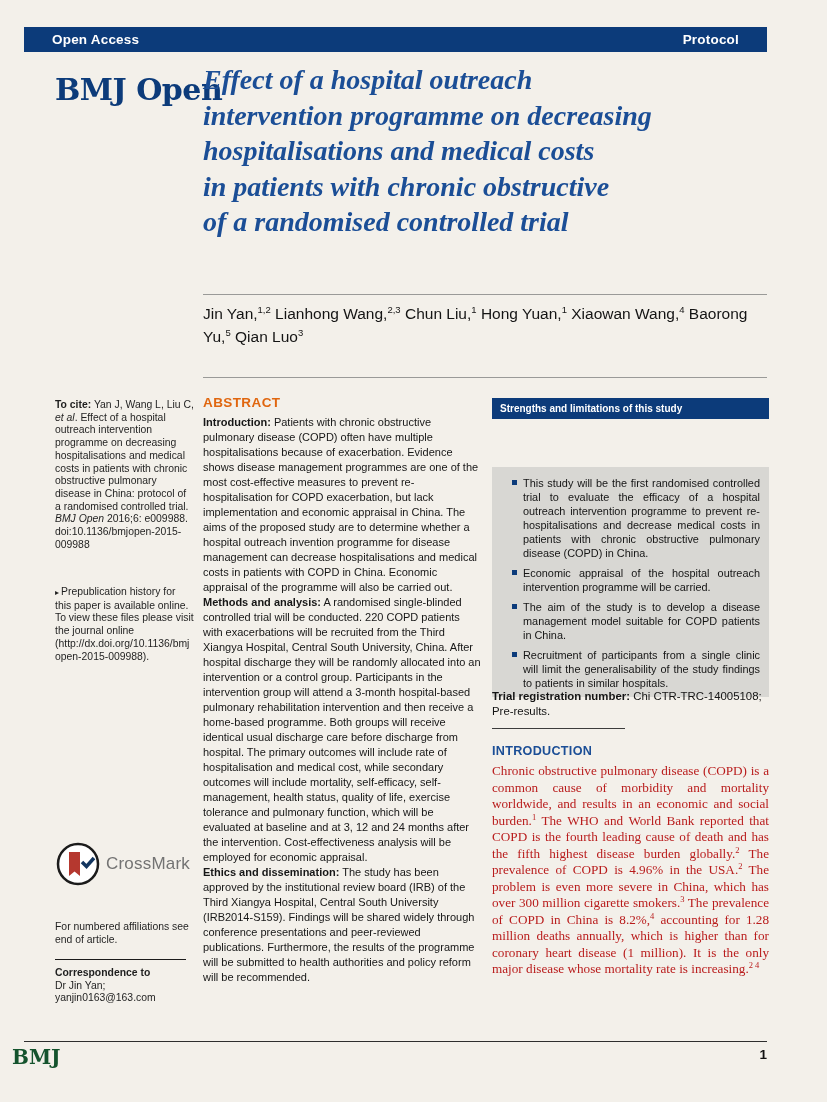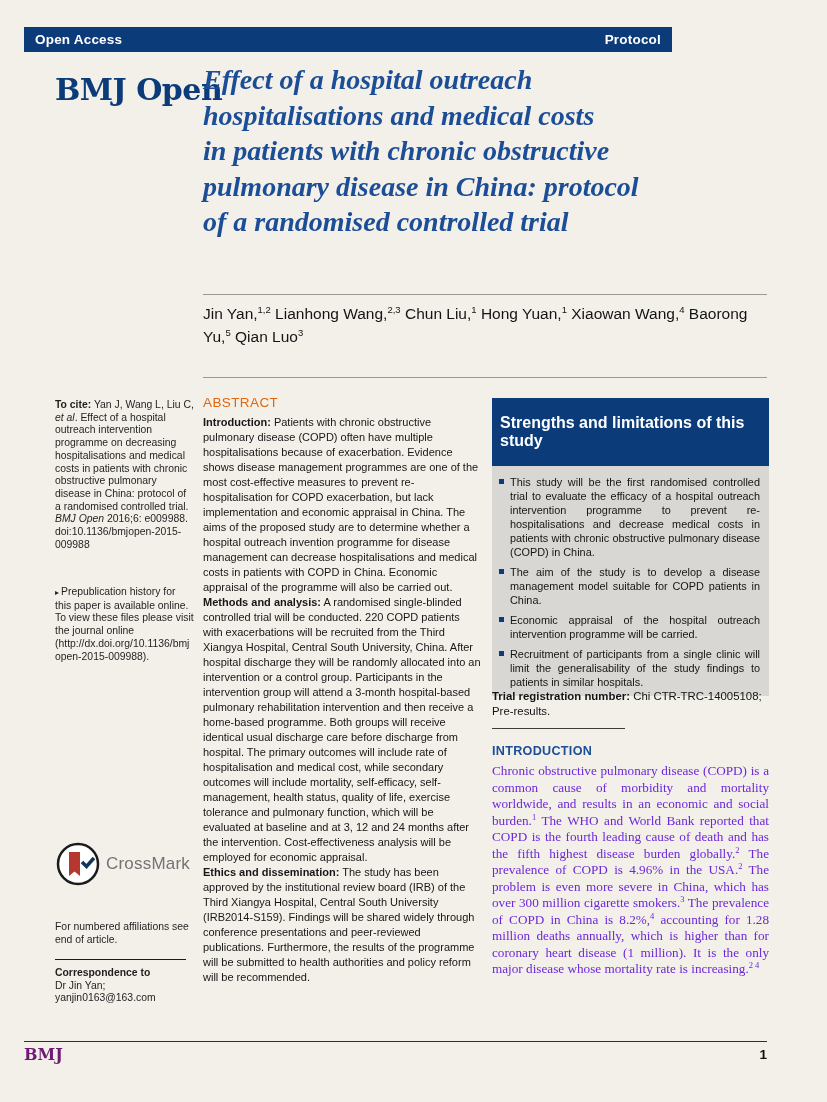--- a/index.html
+++ b/index.html
@@ -1,20 +1,20 @@
 <!DOCTYPE html>
 <html><head>
 <meta charset="utf-8">
 <style>
   html,body{margin:0;padding:0;}
   body{background:#efece6;font-family:"Liberation Sans",sans-serif;}
   .page{position:relative;width:827px;height:1102px;background:#f3f0ea;overflow:hidden;color:#1b1b1b;}
 
-  .topbar{position:absolute;left:24px;top:27px;width:648px;height:25px;background:#0c3b7a;color:#fff;
-    display:flex;align-items:center;justify-content:space-between;padding:0 11px;box-sizing:border-box;
+  .topbar{position:absolute;left:24px;top:27px;width:743px;height:25px;background:#0c3b7a;color:#fff;
+    display:flex;align-items:center;justify-content:space-between;padding:0 28px;box-sizing:border-box;
     font-size:13.5px;font-weight:bold;letter-spacing:.2px;}
 
   .logo{position:absolute;left:55px;top:72px;font-family:"DejaVu Serif",serif;font-weight:bold;
     font-size:30px;letter-spacing:-.5px;color:#0c3b7a;}
 
   .title{position:absolute;left:203px;top:62px;width:572px;margin:0;font-family:"Liberation Serif",serif;
     font-weight:bold;font-size:28px;line-height:35.5px;color:#1b4e96;}
   .title span{display:block;font-style:italic;}
 
   .rule-a{position:absolute;left:203px;top:294px;width:564px;border-top:1px solid #9a9a98;}
@@ -30,61 +30,61 @@
   .prepub{top:586px;}
   .marker{font-size:8px;margin-right:2px;}
   .dates{top:683px;}
   .crossmark{position:absolute;top:841px;left:0;display:flex;align-items:center;gap:5px;}
   .cm-text{font-size:17px;color:#737373;letter-spacing:.2px;}
   .affil{top:921px;}
   .corr-rule{position:absolute;top:959px;left:0;width:131px;border-top:1.5px solid #1b1b1b;}
   .corr{top:967px;}
 
   .abstract-col{position:absolute;left:203px;top:395px;width:279px;}
-  .abstract-head{margin:0 0 5px 0;color:#e0660f;font-size:13.5px;font-weight:normal;letter-spacing:.4px;}
+  .abstract-head{margin:0 0 5px 0;color:#e0660f;font-size:13.5px;font-weight:bold;letter-spacing:.4px;}
   .abs-p{margin:0;font-size:11px;line-height:15px;color:#161616;}
 
   .strengths{position:absolute;left:492px;top:398px;width:277px;}
-  .str-head{background:#0c3b7a;color:#fff;font-size:16px;font-weight:bold;padding:16px 8px;}
-  .str-body{background:#d8d7d3;padding:9px 9px 7px 7px;}
+  .str-head{background:#0c3b7a;color:#fff;font-size:10px;font-weight:bold;padding:5px 8px;}
+  .str-body{background:#d8d7d3;padding:9px 9px 7px 20px;margin-top:48px;}
   .str-item{display:flex;gap:6px;margin-bottom:6px;}
   .str-item:last-child{margin-bottom:0;}
   .str-sq{flex:0 0 auto;width:5px;height:5px;background:#0c3b7a;margin-top:4px;}
   .str-txt{font-size:10.9px;line-height:14px;text-align:justify;color:#151515;}
 
   .trialreg{position:absolute;left:492px;top:689px;width:277px;margin:0;font-size:11.4px;line-height:14.5px;color:#141414;}
   .trial-rule{position:absolute;left:492px;top:728px;width:133px;border-top:1.3px solid #3c3c3c;}
 
   .intro-head{position:absolute;left:492px;top:744px;margin:0;color:#1b4e96;font-size:12.6px;font-weight:bold;letter-spacing:.3px;}
   .intro-text{position:absolute;left:492px;top:763px;width:277px;margin:0;font-family:"Liberation Serif",serif;
-    font-size:13.2px;line-height:16.5px;text-align:justify;color:#6d28d9;}
+    font-size:13.2px;line-height:16.5px;text-align:justify;color:#b91c1c;}
   .intro-text sup{font-size:8.5px;line-height:0;}
 
   .footer-rule{position:absolute;left:24px;top:1041px;width:743px;border-top:1.6px solid #2e2e2e;}
-  .footer-logo{position:absolute;left:24px;top:1045px;font-family:"DejaVu Serif",serif;font-weight:bold;font-size:16px;color:#701a75;}
+  .footer-logo{position:absolute;left:12px;top:1045px;font-family:"DejaVu Serif",serif;font-weight:bold;font-size:20px;color:#14532d;}
   .footer-citation{position:absolute;left:100px;top:1051px;width:627px;text-align:center;font-size:10.6px;color:#1b1b1b;}
   .footer-page{position:absolute;right:60px;top:1047px;font-size:13.5px;font-weight:bold;color:#111;}
 </style>
 </head>
 <body>
 
 <div class="page">
 
   <header class="topbar">
     <span>Open Access</span>
     <span>Protocol</span>
   </header>
 
   <div class="logo">BMJ Open</div>
 
   <h1 class="title">
       <span>Effect of a hospital outreach</span>
+      <span>intervention programme on decreasing</span>
       <span>hospitalisations and medical costs</span>
       <span>in patients with chronic obstructive</span>
-      <span>pulmonary disease in China: protocol</span>
       <span>of a randomised controlled trial</span>
     </h1>
 
   <div class="rule-a"></div>
   <p class="authors"><span>Jin Yan,</span><sup>1,2</sup><span> Lianhong Wang,</span><sup>2,3</sup><span> Chun Liu,</span><sup>1</sup><span> Hong Yuan,</span><sup>1</sup><span> Xiaowan Wang,</span><sup>4</sup><span> Baorong Yu,</span><sup>5</sup><span> Qian Luo</span><sup>3</sup></p>
   <div class="rule-b"></div>
 
   <aside class="sidebar">
 
     <p class="side-block tocite"><b class="side-bold">To cite:</b><span> Yan J, Wang L, Liu C, </span><i>et al</i><span>. Effect of a hospital outreach intervention programme on decreasing hospitalisations and medical costs in patients with chronic obstructive pulmonary disease in China: protocol of a randomised controlled trial. </span><i>BMJ Open</i><span> 2016;6: e009988. doi:10.1136/bmjopen-2015-009988</span></p>
@@ -116,25 +116,25 @@
 
   <section class="strengths">
     <div class="str-head">Strengths and limitations of this study</div>
     <div class="str-body">
       <div class="str-item">
           <span class="str-sq"></span>
           <span class="str-txt">This study will be the first randomised controlled trial to evaluate the efficacy of a hospital outreach intervention programme to prevent re-hospitalisations and decrease medical costs in patients with chronic obstructive pulmonary disease (COPD) in China.</span>
         </div>
       <div class="str-item">
           <span class="str-sq"></span>
-          <span class="str-txt">The aim of the study is to develop a disease management model suitable for COPD patients in China.</span>
+          <span class="str-txt">Economic appraisal of the hospital outreach intervention programme will be carried.</span>
         </div>
       <div class="str-item">
           <span class="str-sq"></span>
-          <span class="str-txt">Economic appraisal of the hospital outreach intervention programme will be carried.</span>
+          <span class="str-txt">The aim of the study is to develop a disease management model suitable for COPD patients in China.</span>
         </div>
       <div class="str-item">
           <span class="str-sq"></span>
           <span class="str-txt">Recruitment of participants from a single clinic will limit the generalisability of the study findings to patients in similar hospitals.</span>
         </div>
     </div>
   </section>
 
   <p class="trialreg"><b>Trial registration number:</b><span> Chi CTR-TRC-14005108; Pre-results.</span></p>
   <div class="trial-rule"></div>

